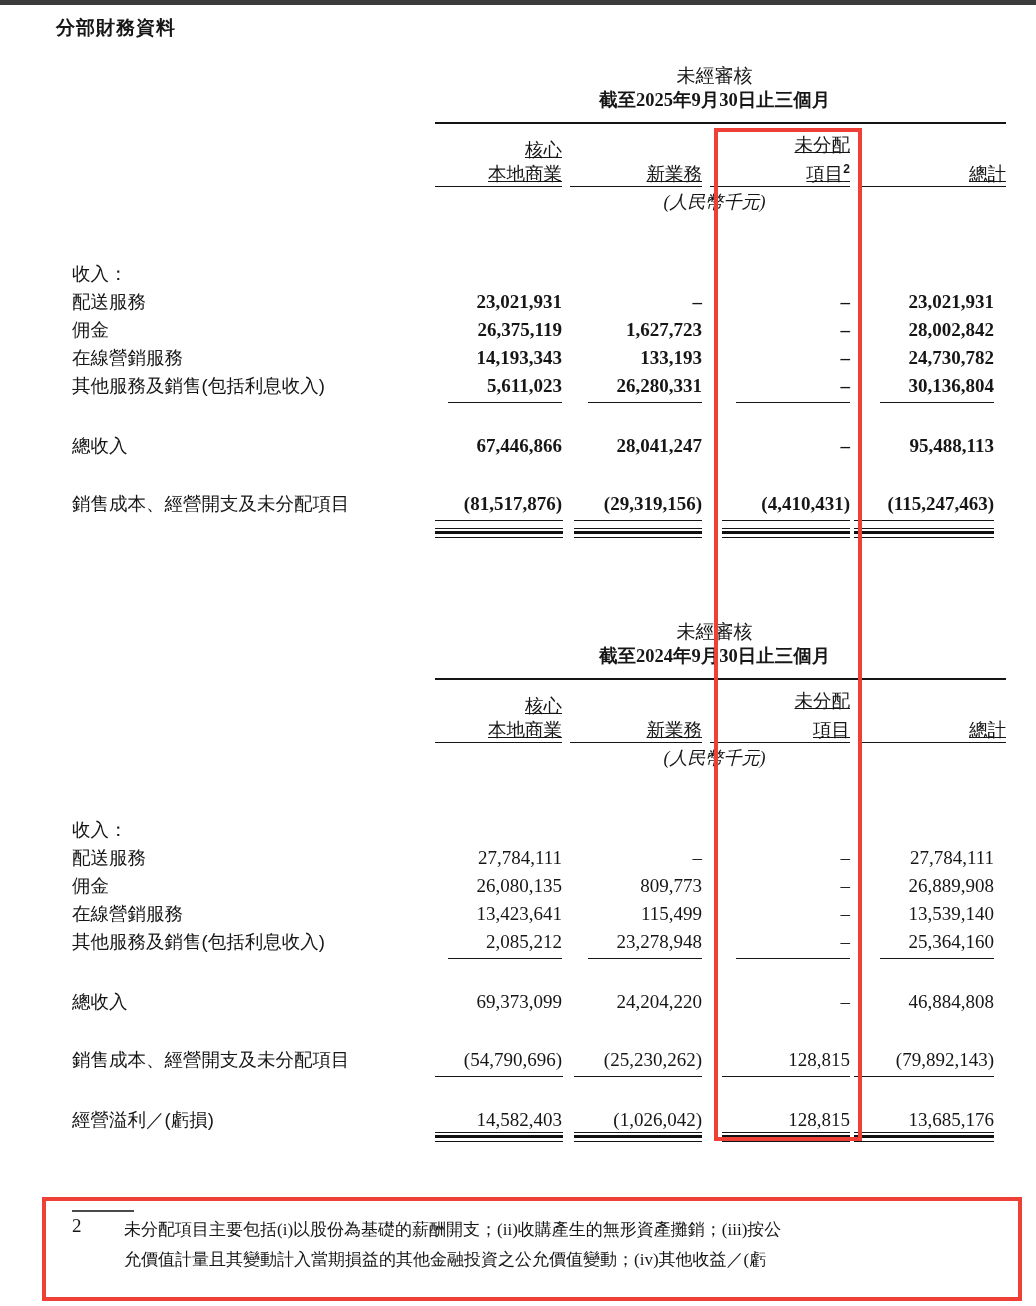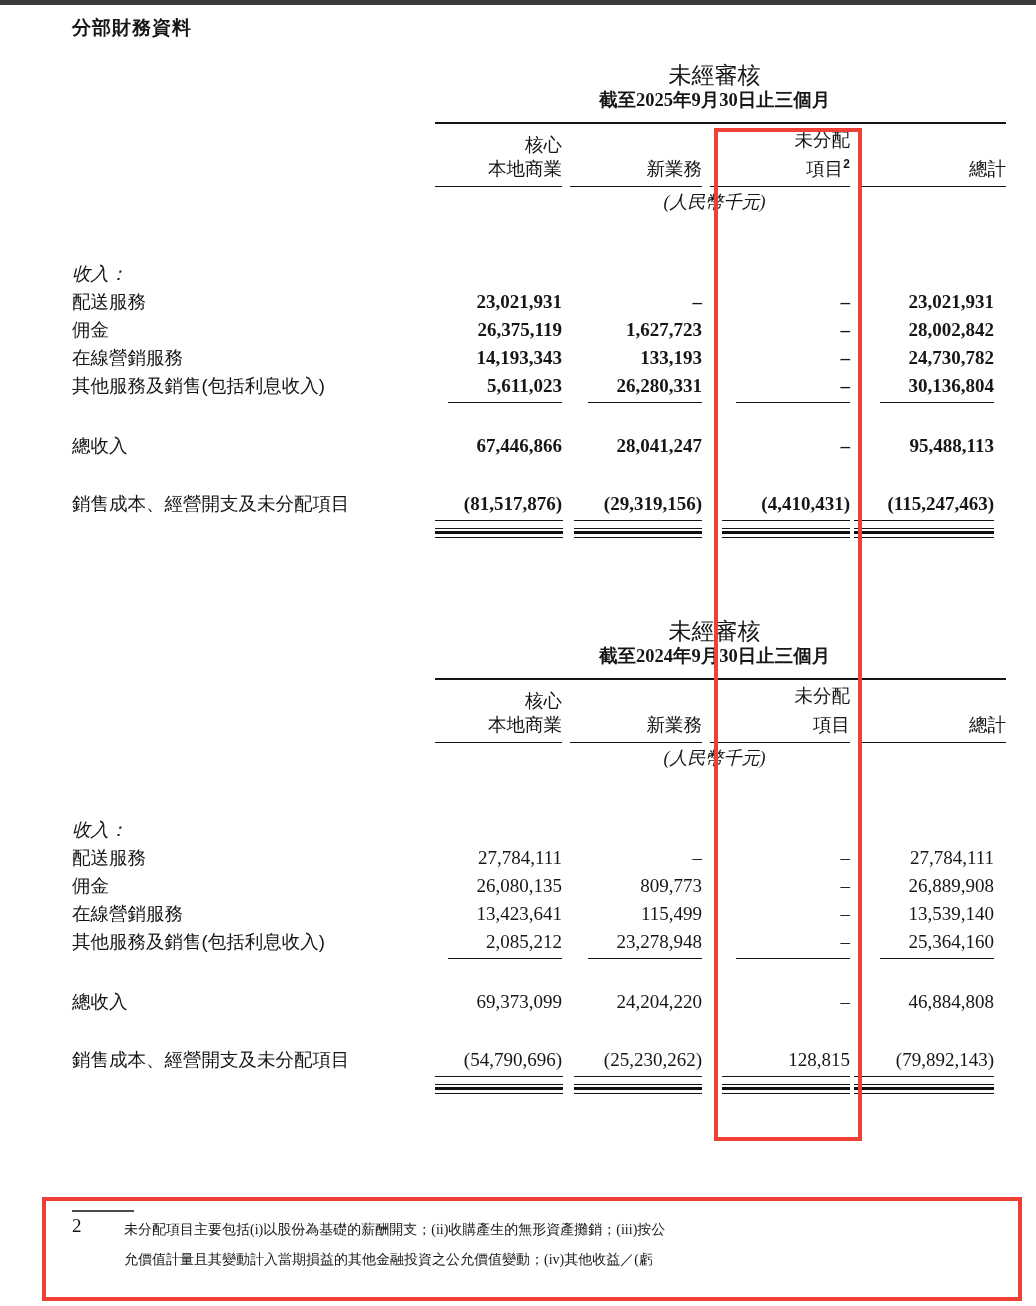--- a/index.html
+++ b/index.html
@@ -1,60 +1,60 @@
 <!DOCTYPE html>
 <html><head>
 <meta charset="utf-8">
 <style>
   html,body{margin:0;padding:0;background:#ffffff;}
   .page{position:relative;width:1036px;height:1306px;background:#ffffff;overflow:hidden;
         font-family:"Liberation Serif","DejaVu Serif",serif;color:#161616;}
   .topbar{position:absolute;left:0;top:0;width:1036px;height:5px;background:#3b3b3b;}
-  .title{position:absolute;left:72px;top:15px;font-size:19px;font-weight:700;letter-spacing:1px;
+  .title{position:absolute;left:56px;top:15px;font-size:19px;font-weight:700;letter-spacing:1px;
          font-family:"Liberation Sans","DejaVu Sans",sans-serif;}
 
   .tbl{position:absolute;left:72px;width:934px;border-collapse:collapse;table-layout:fixed;}
   .tbl1{top:62px;}
   .tbl2{top:618px;}
   .tbl td{padding:0;vertical-align:bottom;text-align:right;font-size:19px;line-height:24px;}
   .tbl td.lab{text-align:left;font-size:18.5px;font-family:"Liberation Sans","DejaVu Sans",sans-serif;}
   .tbl td:last-child{padding-right:12px;}
   .ctr{text-align:center !important;}
-  .r-audit td{height:26px;vertical-align:bottom;font-size:23px;}
+  .r-audit td{height:26px;vertical-align:bottom;font-size:19px;}
   .r-date td{height:34px;vertical-align:top;font-weight:700;font-size:18.5px;
              border-bottom:2px solid #151515;}
   .r-cols td{height:63px;}
-  .cu{border-bottom:1.5px solid #151515;padding-bottom:5px;font-size:18.5px;line-height:24px;
-      font-family:"Liberation Sans","DejaVu Sans",sans-serif;}
+  .cu{border-bottom:1.5px solid #151515;font-size:18.5px;line-height:24px;
+      font-family:"Liberation Sans","DejaVu Sans",sans-serif;text-decoration:underline;}
   .cu.g{margin-left:8px;}
   .cu sup{font-size:12px;font-weight:700;}
   .r-unit td{height:37px;vertical-align:top;padding-top:3px;font-style:italic;font-size:18px;}
   .r-sp td{height:31px;}
-  .r-sec td{height:28px;font-style:italic;}
+  .r-sec td{height:28px;}
   .r-d td{height:28px;margin-top:22px;}
   .r-tall td{height:48px;}
   .r-tall2 td{height:58px;}
   .r-ul td{height:12px;vertical-align:top;}
   .ul{border-top:1.5px solid #151515;margin-top:4px;margin-left:auto;}
   .w114{width:114px;} .w128{width:128px;} .w140{width:140px;}
   .r-dd td{height:16px;vertical-align:top;}
   .dd{border-top:1.5px solid #151515;padding-top:2px;margin-left:auto;}
   .dd>div{border-top:3.5px solid #111;border-bottom:1.5px solid #111;height:3px;}
   .t1v{font-weight:700;}
   .t2v{font-weight:400;}
 
   .red-col{position:absolute;left:714px;top:128px;width:148px;height:1013px;
            border:4.5px solid #ee4036;box-sizing:border-box;pointer-events:none;z-index:5;}
   .fnote{position:absolute;left:42px;top:1197px;width:980px;height:104px;
          border:4.5px solid #ee4036;box-sizing:border-box;padding:4px 18px 0 26px;z-index:4;
          background:transparent;}
   .fnote-rule{width:62px;border-top:2px solid #4a4a4a;margin:5px 0 3px 0;}
   .fnote-row{display:flex;}
   .fnote-marker{width:52px;font-size:19px;flex:none;}
-  .fnote-text{flex:1;font-size:14px;line-height:30px;}
+  .fnote-text{flex:1;font-size:17px;line-height:30px;}
 </style>
 </head>
 <body>
 
 <div class="page">
   <div class="topbar"></div>
   <div class="title">分部財務資料</div>
 
   <table class="tbl tbl1">
     <colgroup>
@@ -311,20 +311,27 @@
             <div class="ul w128"></div>
           </td>
       <td>
             <div class="ul w128"></div>
           </td>
       <td>
             <div class="ul w140"></div>
           </td>
         </tr>
 
+    <tr class="r-tall">
+          <td class="lab">經營溢利／(虧損)</td>
+      <td class="t2v">14,582,403</td>
+      <td class="t2v">(1,026,042)</td>
+      <td class="t2v">128,815</td>
+      <td class="t2v">13,685,176</td>
+        </tr>
     <tr class="r-dd">
           <td></td>
       <td>
             <div class="dd w128">
               <div></div>
             </div>
           </td>
       <td>
             <div class="dd w128">
               <div></div>

